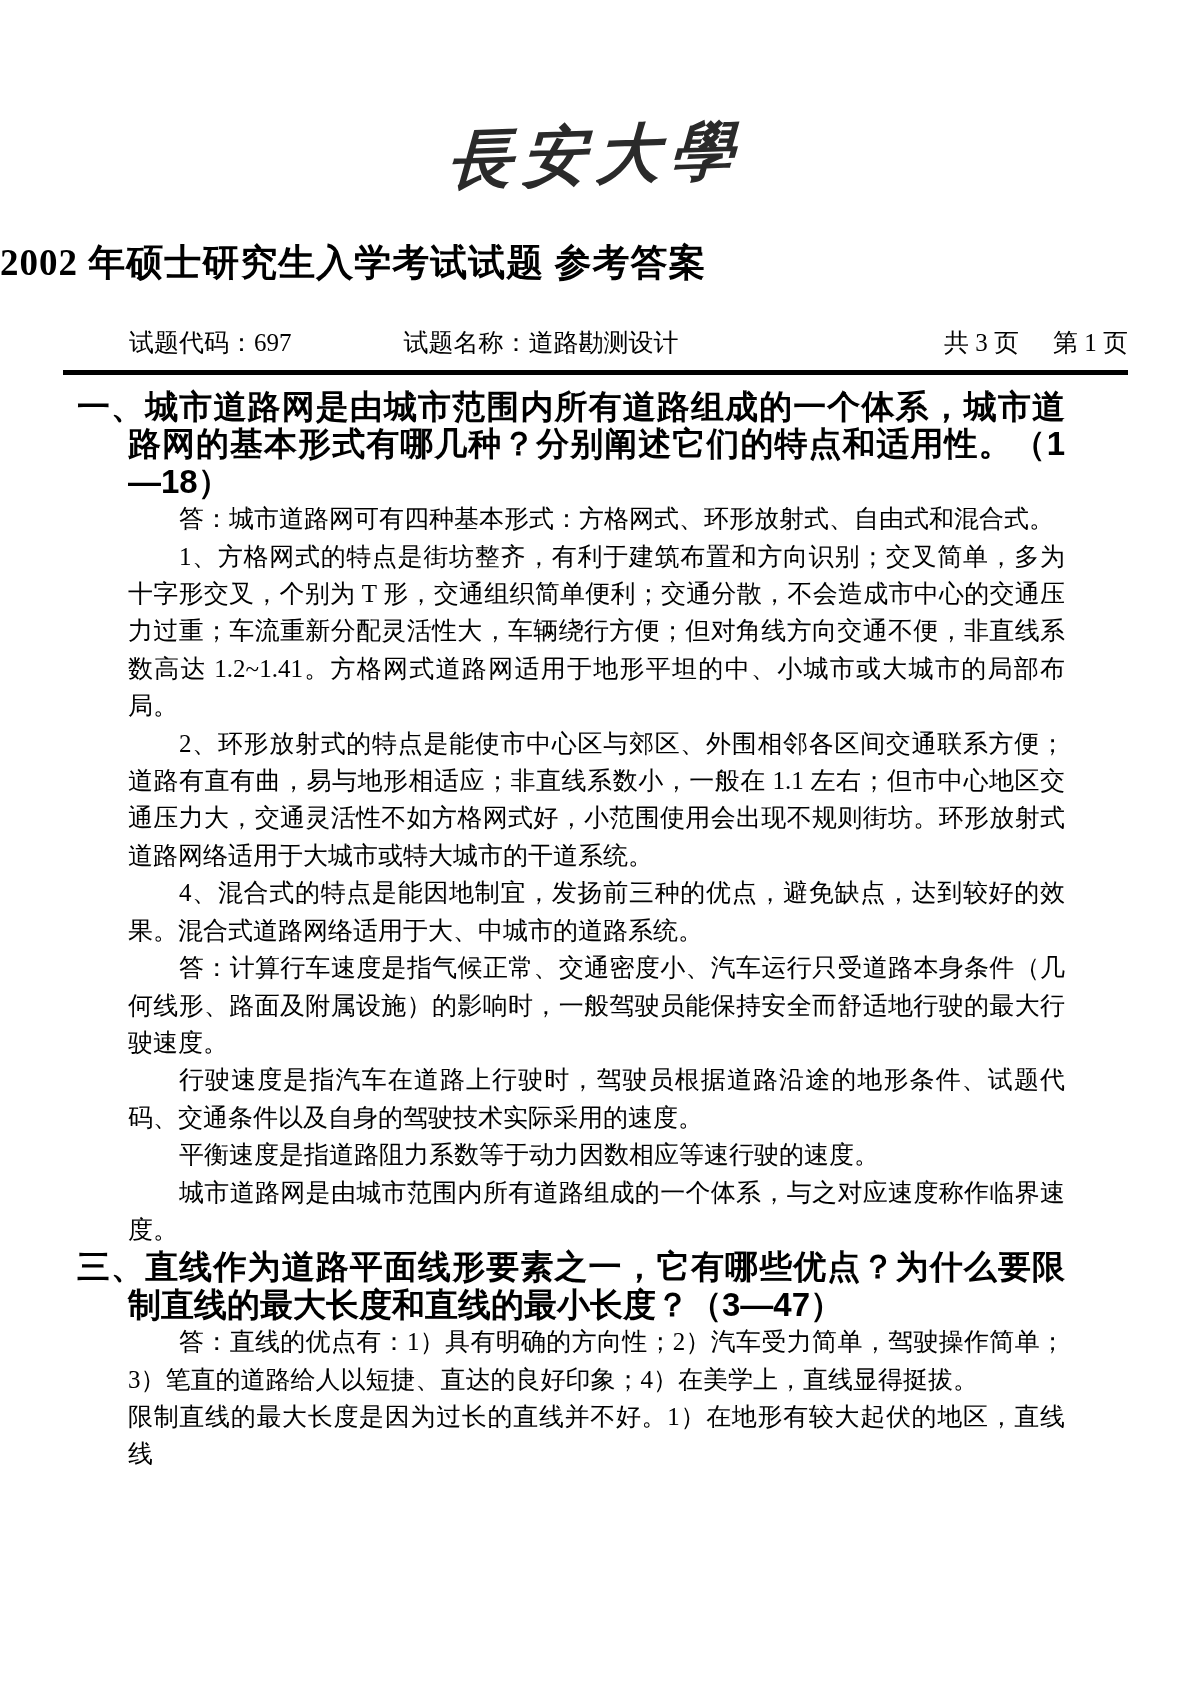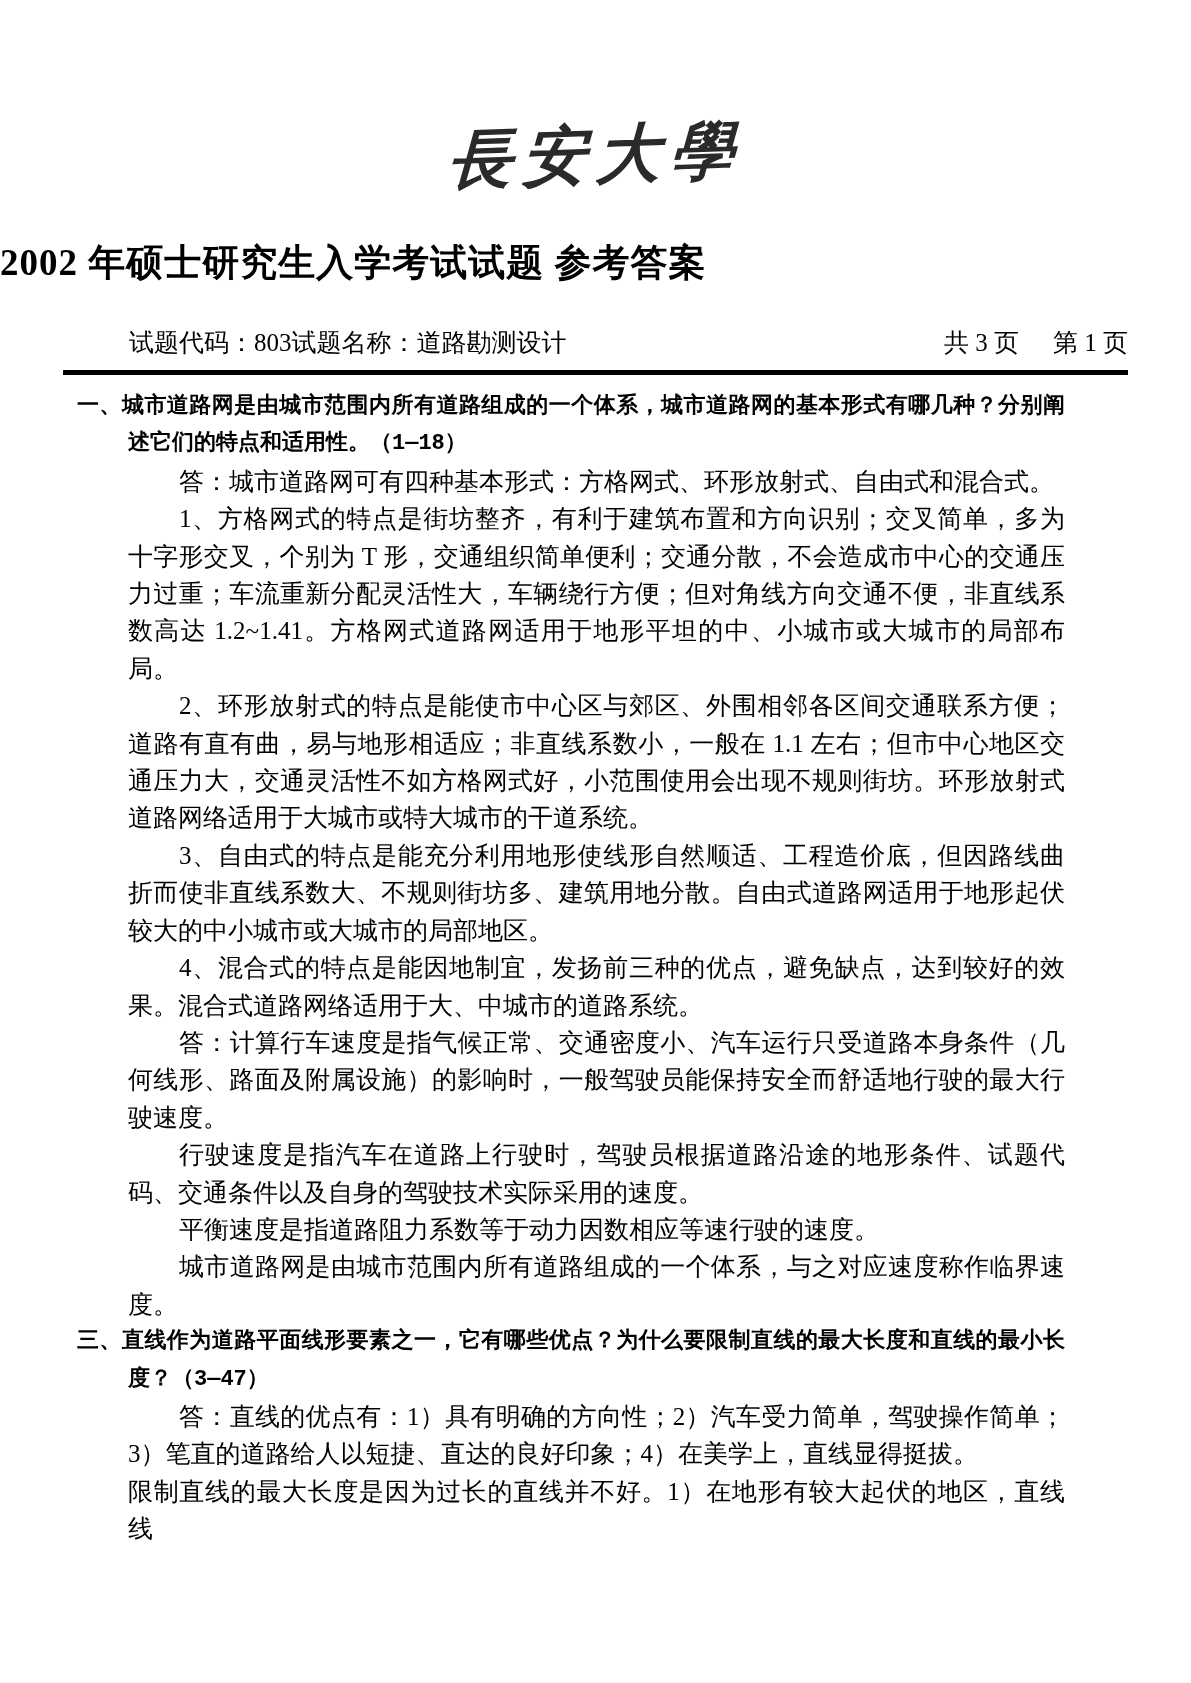--- a/index.html
+++ b/index.html
@@ -39,77 +39,76 @@
     letter-spacing: 1px;
   }
   .meta-row {
     display: flex;
     align-items: baseline;
     margin: 38px 63px 0 63px;
     font-size: 25px;
     white-space: nowrap;
   }
   .meta-code { margin-left: 66px; }
-  .meta-subject { }
+  .meta-subject { margin-left: 112px; }
   .meta-pages {
     margin-left: auto;
     display: flex;
     gap: 34px;
   }
   .rule {
     height: 5px;
     background: #000000;
     margin: 11px 63px 0 63px;
   }
   .content {
     margin: 13px 126px 0 128px;
     width: 937px;
     font-size: 25px;
     line-height: 37.4px;
     text-align: justify;
   }
   .content p { margin: 0; padding: 0; }
   .q {
-    font-family: Liberation Mono, monospace;
+    font-family: Liberation Sans, sans-serif;
     font-weight: 700;
     padding-left: 51px;
     text-indent: -51px;
-    font-size: 22px;
+    font-size: 33px;
   }
   .p  { text-indent: 51px; }
   .p0 { text-indent: 0; }
 </style>
 </head>
 <body>
 
 <div class="doc">
 
   <div class="logo-wrap">
     <span class="logo">長安大學</span>
   </div>
 
   <div class="title">2002 年硕士研究生入学考试试题 参考答案</div>
 
   <div class="meta-row">
-    <span class="meta-code">试题代码：803</span>
+    <span class="meta-code">试题代码：697</span>
     <span class="meta-subject">试题名称：道路勘测设计</span>
     <span class="meta-pages">
       <span>共 3 页</span>
       <span>第 1 页</span>
     </span>
   </div>
 
   <div class="rule"></div>
 
   <div class="content">
     <p class="q">一、城市道路网是由城市范围内所有道路组成的一个体系，城市道路网的基本形式有哪几种？分别阐述它们的特点和适用性。（1—18）</p>
     <p class="p">答：城市道路网可有四种基本形式：方格网式、环形放射式、自由式和混合式。</p>
     <p class="p">1、方格网式的特点是街坊整齐，有利于建筑布置和方向识别；交叉简单，多为十字形交叉，个别为 T 形，交通组织简单便利；交通分散，不会造成市中心的交通压力过重；车流重新分配灵活性大，车辆绕行方便；但对角线方向交通不便，非直线系数高达 1.2~1.41。方格网式道路网适用于地形平坦的中、小城市或大城市的局部布局。</p>
     <p class="p">2、环形放射式的特点是能使市中心区与郊区、外围相邻各区间交通联系方便；道路有直有曲，易与地形相适应；非直线系数小，一般在 1.1 左右；但市中心地区交通压力大，交通灵活性不如方格网式好，小范围使用会出现不规则街坊。环形放射式道路网络适用于大城市或特大城市的干道系统。</p>
-    <p class="p">3、自由式的特点是能充分利用地形使线形自然顺适、工程造价底，但因路线曲折而使非直线系数大、不规则街坊多、建筑用地分散。自由式道路网适用于地形起伏较大的中小城市或大城市的局部地区。</p>
     <p class="p">4、混合式的特点是能因地制宜，发扬前三种的优点，避免缺点，达到较好的效果。混合式道路网络适用于大、中城市的道路系统。</p>
     <p class="p">答：计算行车速度是指气候正常、交通密度小、汽车运行只受道路本身条件（几何线形、路面及附属设施）的影响时，一般驾驶员能保持安全而舒适地行驶的最大行驶速度。</p>
     <p class="p">行驶速度是指汽车在道路上行驶时，驾驶员根据道路沿途的地形条件、试题代码、交通条件以及自身的驾驶技术实际采用的速度。</p>
     <p class="p">平衡速度是指道路阻力系数等于动力因数相应等速行驶的速度。</p>
     <p class="p">城市道路网是由城市范围内所有道路组成的一个体系，与之对应速度称作临界速度。</p>
     <p class="q">三、直线作为道路平面线形要素之一，它有哪些优点？为什么要限制直线的最大长度和直线的最小长度？（3—47）</p>
     <p class="p">答：直线的优点有：1）具有明确的方向性；2）汽车受力简单，驾驶操作简单；3）笔直的道路给人以短捷、直达的良好印象；4）在美学上，直线显得挺拔。</p>
     <p class="p0">限制直线的最大长度是因为过长的直线并不好。1）在地形有较大起伏的地区，直线线</p>
   </div>
 

